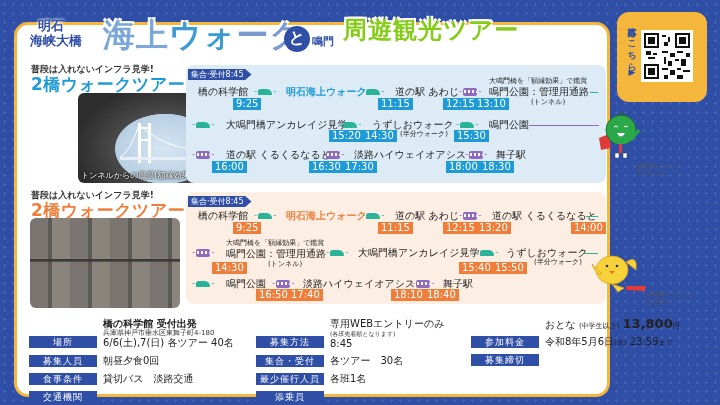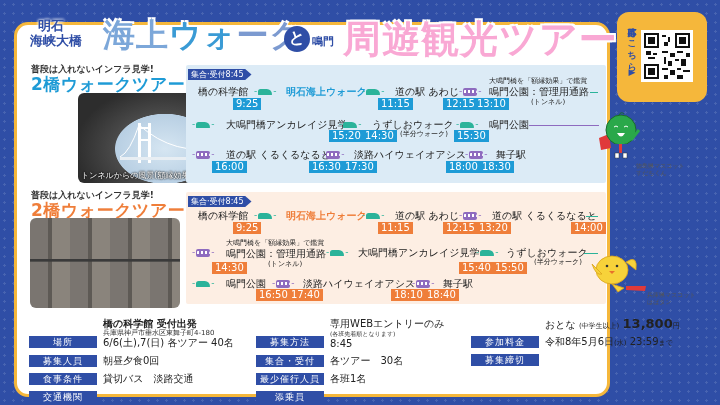--- a/index.html
+++ b/index.html
@@ -40,21 +40,21 @@
   }
   .title-big .w1 { color: #7ca7d9; }
   .title-big .w2 { color: #3a9bd5; }
   .title-big .w3 { color: #7c9ad0; }
   .title-to {
     position: absolute; left: 284px; top: 26px; width: 26px; height: 26px; border-radius: 50%; background: #2f4ea6;
     color: #fff; font-weight: bold; font-size: 16px; text-align: center; line-height: 24px;
   }
   .title-naruto { position: absolute; left: 312px; top: 34px; color: #2f4ea6; font-weight: bold; font-size: 11px; }
   .title-tour {
-    position: absolute; left: 343px; top: 14px; font-size: 38px; font-weight: bold; color: #f9a8d4; letter-spacing: 1px;
+    position: absolute; left: 343px; top: 14px; font-size: 24px; font-weight: bold; color: #84cc16; letter-spacing: 1px;
     text-shadow: 2px 2px 0 #fff, -2px -2px 0 #fff, 2px -2px 0 #fff, -2px 2px 0 #fff;
   }
   
   .tour-sub { position: absolute; left: 31px; font-size: 9px; color: #333; font-weight: bold; }
   .tour-name { position: absolute; left: 31px; font-size: 17px; font-weight: bold; letter-spacing: 0.5px; }
   .tour-a .tour-name { color: #1e9bd6; }
   .tour-b .tour-name { color: #ef7e3a; }
   .photo {
     position: absolute; left: 30px; width: 150px; height: 90px; border-radius: 6px; overflow: hidden;
   }
@@ -71,21 +71,21 @@
       #6b665f;
   }
   .photo-a .bridge {
     position: absolute; left: 42px; top: 24px; width: 100px; height: 52px;
   }
   .photo-caption {
     position: absolute; left: 0; bottom: 2px; width: 100%; font-size: 8px; color: #fff;
     text-shadow: 0 0 2px #000, 0 0 2px #000; padding-left: 3px;
   }
   .route {
-    position: absolute; left: 186px; width: 420px; border-radius: 2px;
+    position: absolute; left: 186px; width: 420px; border-radius: 8px;
   }
   .route-a { top: 65px; height: 118px; background: #dcebf6; }
   .route-b { top: 192px; height: 112px; background: #fdeee3; }
   .meet {
     position: absolute; left: 2px; top: 4px; height: 11px; padding: 0 8px 0 3px; font-size: 8px; line-height: 11px;
     color: #fff; background: #2f4ea6; clip-path: polygon(0 0, 90% 0, 100% 50%, 90% 100%, 0 100%);
   }
   .stop { position: absolute; font-size: 10px; color: #222; white-space: nowrap; }
   .stop.hl-a { color: #1e9bd6; font-weight: bold; }
   .stop.hl-b { color: #ef7e3a; font-weight: bold; }

